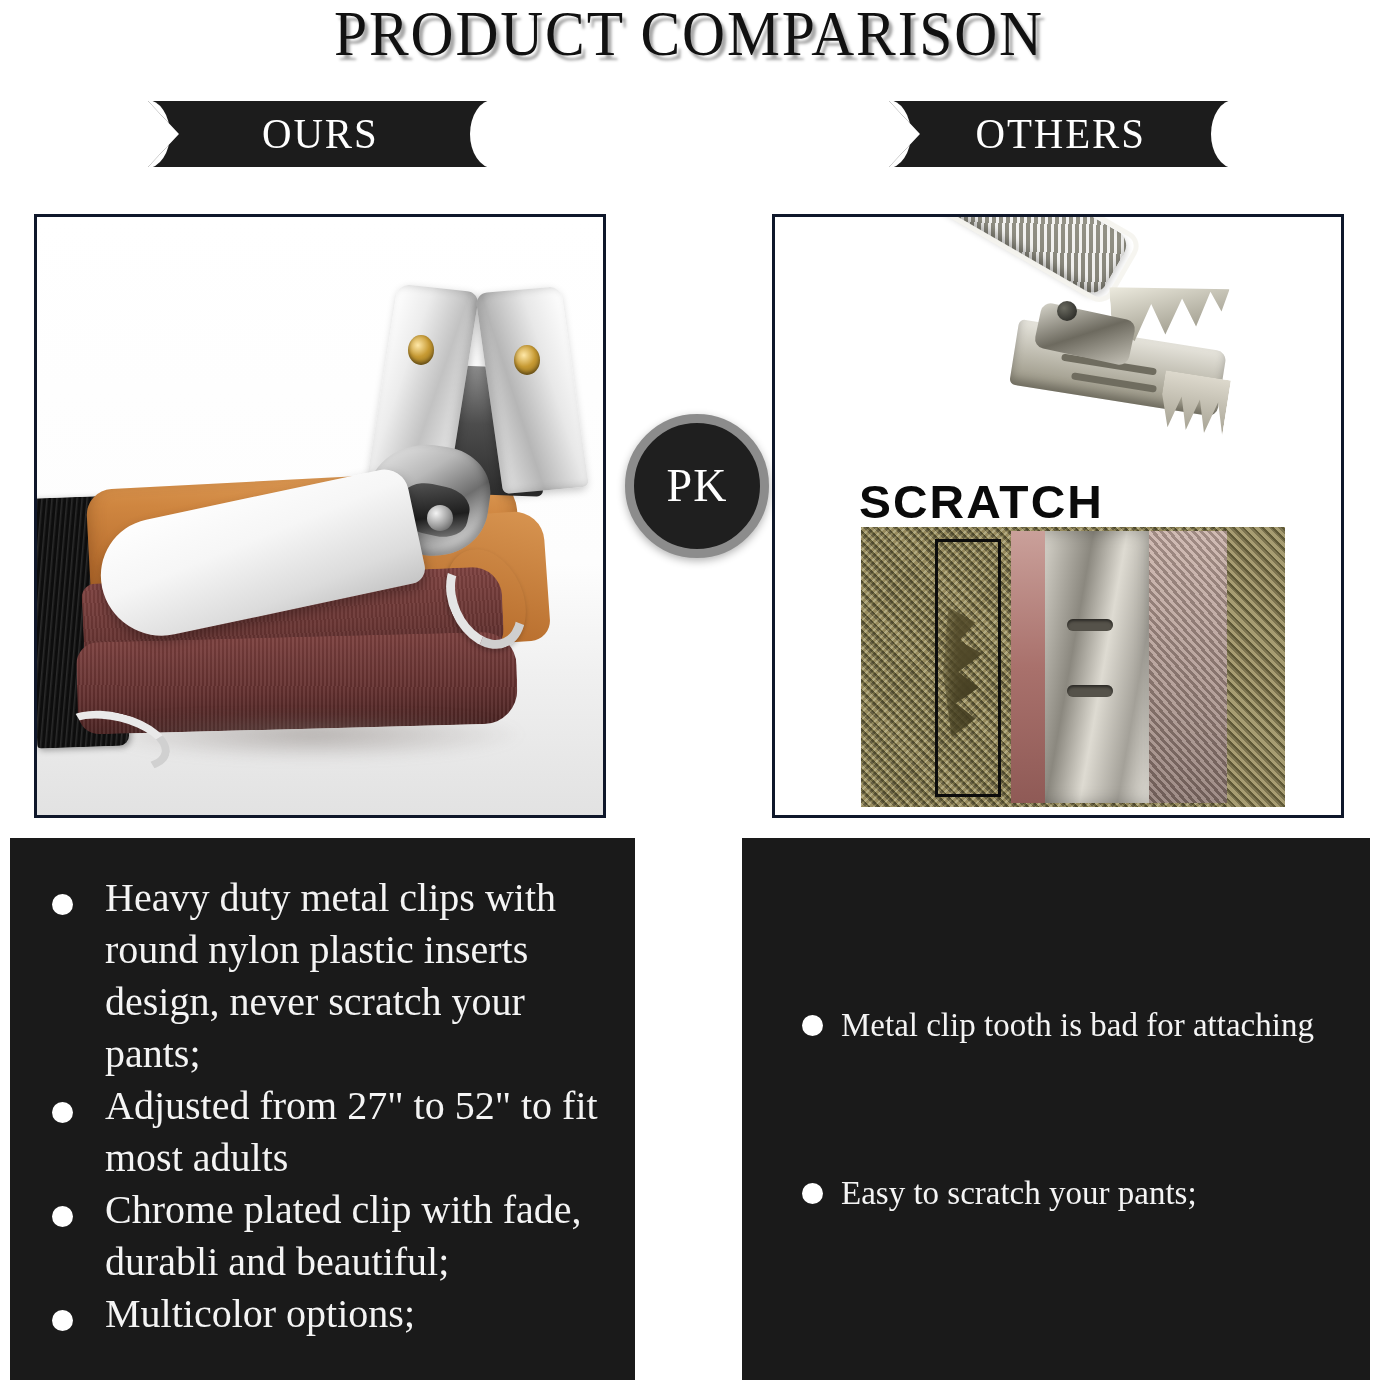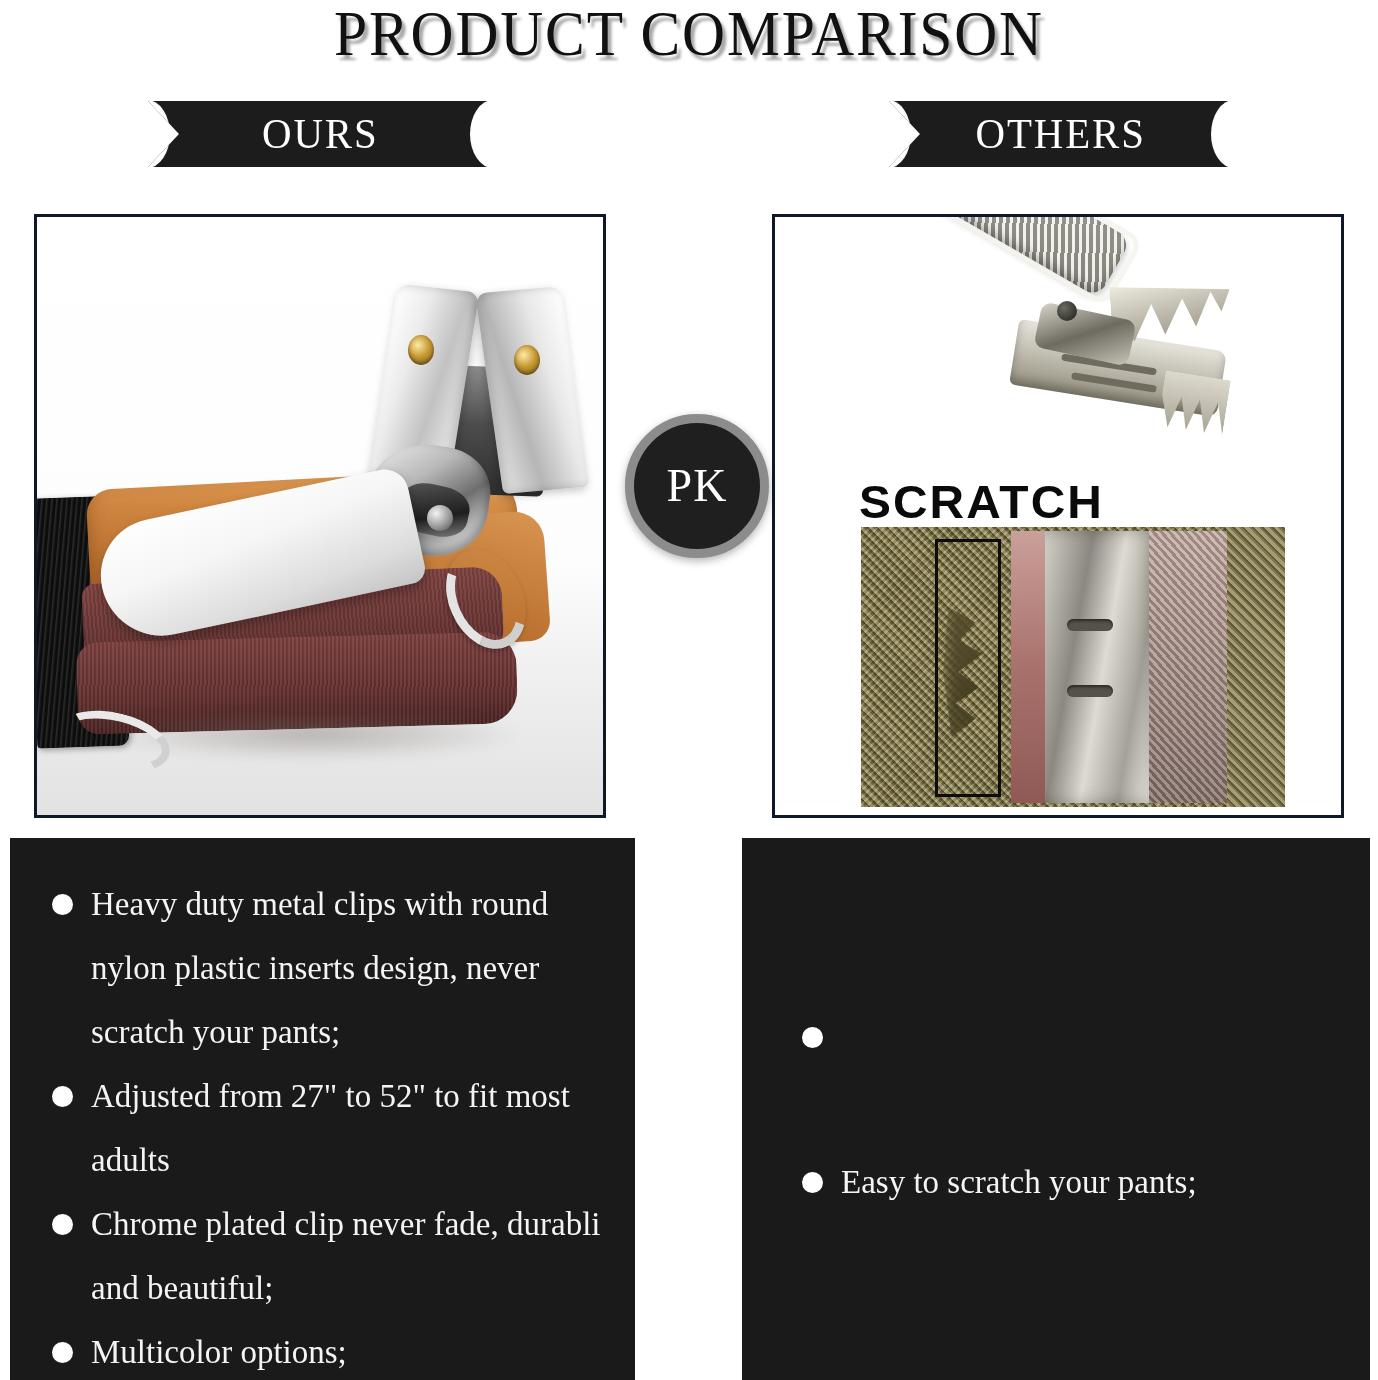--- a/index.html
+++ b/index.html
@@ -433,23 +433,24 @@
 
   .bullet-list { list-style: none; margin: 0; padding: 0; }
 
   .bullet-item {
     display: flex;
     align-items: flex-start;
     color: #f4f4f4;
     font-family: "Liberation Serif", serif;
   }
   #panel-ours .bullet-item {
-    font-size: 33px;
-    line-height: 64px;
+    font-size: 40px;
+    line-height: 52px;
     margin-bottom: 0px;
+    gap: 14px;
   }
   #panel-others .bullet-item {
     font-size: 33px;
     line-height: 68px;
   }
   #panel-others .bullet-item:first-child { margin-bottom: 100px; }
 
   .bullet-dot {
     flex: 0 0 auto;
     width: 21px; height: 21px;
@@ -544,32 +545,33 @@
     <li class="bullet-item">
       <span class="bullet-dot"></span>
       <span class="bullet-text">Heavy duty metal clips with round nylon plastic inserts design, never scratch your pants;</span>
     </li>
     <li class="bullet-item">
       <span class="bullet-dot"></span>
       <span class="bullet-text">Adjusted from 27" to 52" to fit most adults</span>
     </li>
     <li class="bullet-item">
       <span class="bullet-dot"></span>
-      <span class="bullet-text">Chrome plated clip never fade, durabli and beautiful;</span>
+      <span class="bullet-text">Chrome plated clip with fade, durabli and beautiful;</span>
     </li>
     <li class="bullet-item">
       <span class="bullet-dot"></span>
       <span class="bullet-text">Multicolor options;</span>
     </li>
   </ul>
 </div>
 
 <div class="text-panel" id="panel-others">
   <ul class="bullet-list">
     <li class="bullet-item">
       <span class="bullet-dot"></span>
+      <span class="bullet-text">Metal clip tooth is bad for attaching</span>
     </li>
     <li class="bullet-item">
       <span class="bullet-dot"></span>
       <span class="bullet-text">Easy to scratch your pants;</span>
     </li>
   </ul>
 </div>
 
 </body></html>

